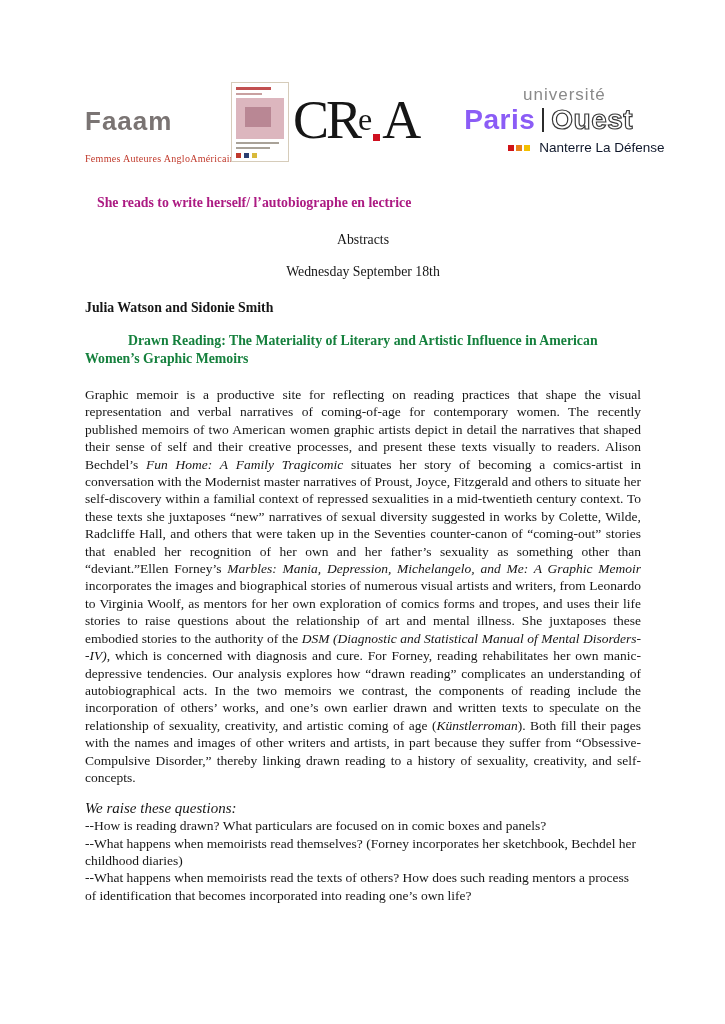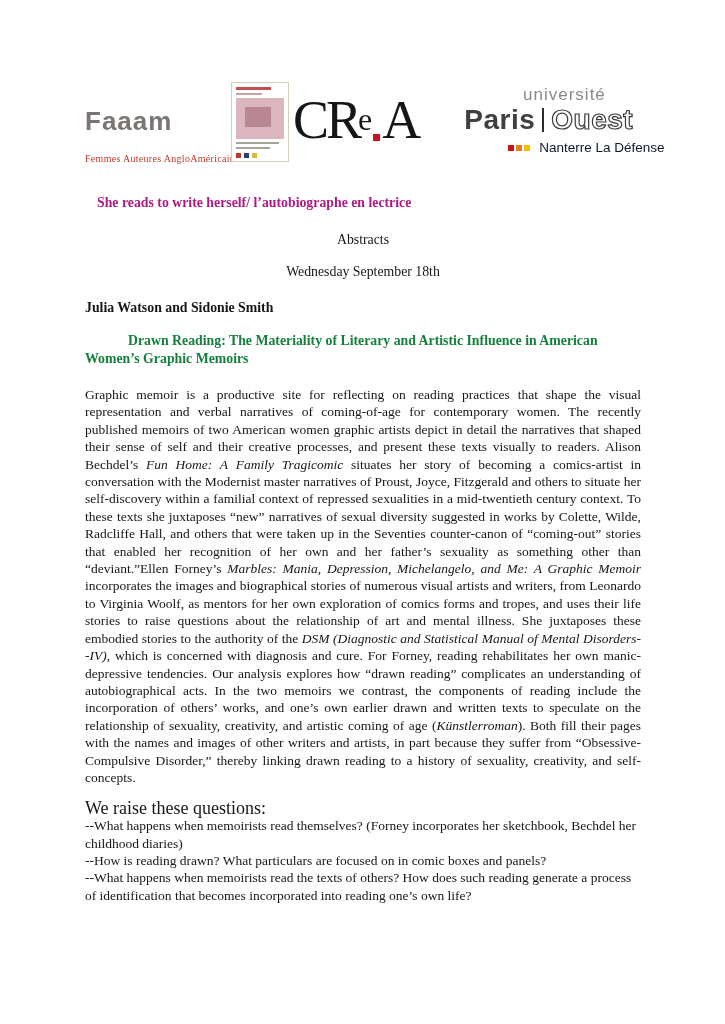--- a/index.html
+++ b/index.html
@@ -53,21 +53,21 @@
     margin-left:4px; margin-top:16px; flex:none;
     font-family:"Liberation Serif", serif; color:#161616; line-height:0.85;
   }
   .crea .big   { font-size:54px; letter-spacing:-3px; }
   .crea .small { font-size:32px; margin:0 1px 11px -1px; }
   .crea .dot   { width:7px; height:7px; background:#cf1020; margin:0 2px 3px 0; flex:none; }
 
   .po-logo { margin-left:46px; margin-top:4px; font-family:"Liberation Sans", sans-serif; flex:none;text-align:center; }
   .po-univ { color:#8a8a8a; font-size:17px; letter-spacing:1px; line-height:1; }
   .po-row  { display:flex; align-items:center; margin-top:3px; }
-  .po-paris { font-weight:bold; font-size:28px; line-height:1; color:#404040; letter-spacing:0.5px; }
+  .po-paris { font-weight:bold; font-size:28px; line-height:1; color:#8b5cf6; letter-spacing:0.5px; }
   .po-sep   { width:2px; height:24px; background:#2b2b2b; margin:0 7px 0 7px; }
   .po-ouest {
     font-weight:bold; font-size:28px; line-height:1; letter-spacing:0.5px;
     color:#ffffff; -webkit-text-stroke:1.2px #3a3a3a; text-stroke:1.2px #3a3a3a;
   }
   .po-bottom  { display:flex; align-items:center; margin-top:6px; }
   .po-squares { display:flex; gap:2px; margin-left:44px; }
   .po-squares .sq { width:6px; height:6px; display:block; }
   .po-squares .sq1 { background:#d01317; }
   .po-squares .sq2 { background:#e8801a; }
@@ -85,21 +85,21 @@
   .authors { font-weight:bold; font-size:13.8px; line-height:17.5px; margin-top:18px; }
   .heading {
     color:#15803d; font-weight:bold; font-size:13.8px; line-height:17.5px;
     margin-top:16px; text-indent:43px;
   }
   .body-text {
     margin-top:19px;
     font-size:13.5px; line-height:17.4px; text-align:justify;
   }
   .body-text .i { font-style:italic; }
-  .plain-line { font-size:18px; line-height:17.4px; }
+  .plain-line { font-size:15px; line-height:17.4px;font-style:italic; }
   .question   { font-size:13.5px; line-height:17.4px; }
 </style>
 </head>
 <body>
 
 <div class="page">
 
   <header class="logo-row">
 
     <div class="faaam">
@@ -156,17 +156,17 @@
   <div class="center-line date-line">Wednesday September 18th</div>
 
   <div class="authors">Julia Watson and Sidonie Smith</div>
 
   <h2 class="heading">Drawn Reading: The Materiality of Literary and Artistic Influence in American Women’s Graphic Memoirs</h2>
 
   <p class="body-text"><span>Graphic memoir is a productive site for reflecting on reading practices that shape the visual representation and verbal narratives of coming-of-age for contemporary women. The recently published memoirs of two American women graphic artists depict in detail the narratives that shaped their sense of self and their creative processes, and present these texts visually to readers. Alison Bechdel’s </span><span class="i">Fun Home: A Family Tragicomic</span><span> situates her story of becoming a comics-artist in conversation with the Modernist master narratives of Proust, Joyce, Fitzgerald and others to situate her self-discovery within a familial context of repressed sexualities in a mid-twentieth century context. To these texts she juxtaposes “new” narratives of sexual diversity suggested in works by Colette, Wilde, Radcliffe Hall, and others that were taken up in the Seventies counter-canon of “coming-out” stories that enabled her recognition of her own and her father’s sexuality as something other than “deviant.”Ellen Forney’s </span><span class="i">Marbles: Mania, Depression, Michelangelo, and Me: A Graphic Memoir</span><span> incorporates the images and biographical stories of numerous visual artists and writers, from Leonardo to Virginia Woolf, as mentors for her own exploration of comics forms and tropes, and uses their life stories to raise questions about the relationship of art and mental illness. She juxtaposes these embodied stories to the authority of the </span><span class="i">DSM (Diagnostic and Statistical Manual of Mental Disorders--IV)</span><span>, which is concerned with diagnosis and cure. For Forney, reading rehabilitates her own manic-depressive tendencies. Our analysis explores how “drawn reading” complicates an understanding of autobiographical acts. In the two memoirs we contrast, the components of reading include the incorporation of others’ works, and one’s own earlier drawn and written texts to speculate on the relationship of sexuality, creativity, and artistic coming of age (</span><span class="i">Künstlerroman</span><span>). Both fill their pages with the names and images of other writers and artists, in part because they suffer from “Obsessive-Compulsive Disorder,” thereby linking drawn reading to a history of sexuality, creativity, and self-concepts.</span></p>
 
   <div class="plain-line">We raise these questions:</div>
 
+  <div class="question">--How is reading drawn? What particulars are focused on in comic boxes and panels?</div>
   <div class="question">--What happens when memoirists read themselves? (Forney incorporates her sketchbook, Bechdel her childhood diaries)</div>
-  <div class="question">--How is reading drawn? What particulars are focused on in comic boxes and panels?</div>
-  <div class="question">--What happens when memoirists read the texts of others? How does such reading generate a process of identification that becomes incorporated into reading one’s own life?</div>
+  <div class="question">--What happens when memoirists read the texts of others? How does such reading mentors a process of identification that becomes incorporated into reading one’s own life?</div>
 
 </div>
 
 </body></html>

